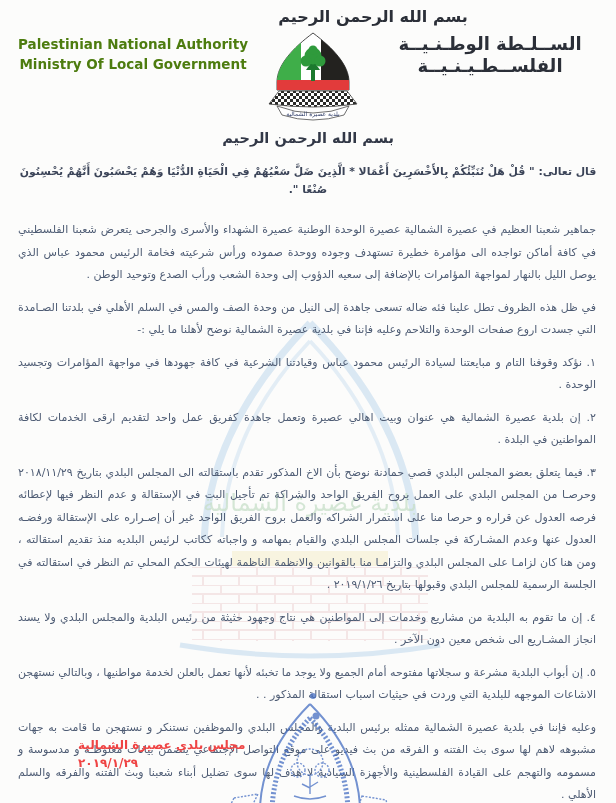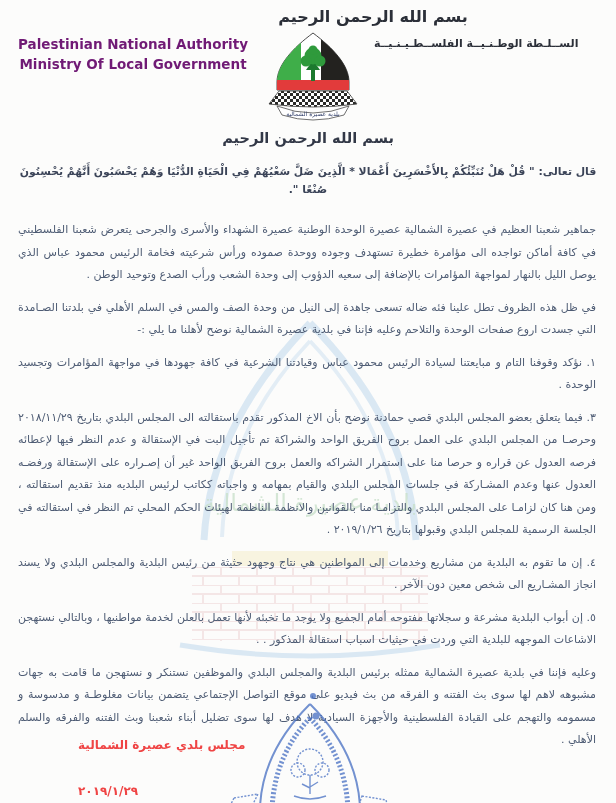--- a/index.html
+++ b/index.html
@@ -20,27 +20,27 @@
     font-size:16px;font-weight:bold;color:#2b2f38;
     direction:rtl;
   }
   .header-row{
     direction:rtl;
     display:flex;align-items:flex-start;justify-content:space-between;
     padding:4px 10px 0 14px;
     height:96px;
   }
   .hdr-ar{
-    width:232px;text-align:left;direction:rtl;
-    font-size:11px;font-weight:bold;color:#2b2f38;line-height:22px;
+    width:232px;text-align:center;direction:rtl;
+    font-size:18px;font-weight:bold;color:#2b2f38;line-height:22px;
     padding-top:3px;
   }
   .hdr-en{
     width:238px;text-align:center;direction:ltr;
-    font-size:13.5px;font-weight:bold;color:#701a75;line-height:20px;
+    font-size:13.5px;font-weight:bold;color:#4d7c0f;line-height:20px;
     padding-top:4px;
   }
   .logo-wrap{width:104px;display:flex;justify-content:center;}
   .bismillah-2{
     text-align:center;direction:rtl;
     font-size:14.5px;font-weight:bold;color:#323847;
     margin-top:4px;
   }
   
   .verse{
@@ -61,21 +61,21 @@
     text-align:justify;
     line-height:22.5px;
     margin:0 0 10px 0;
   }
   
   .signature{
     position:absolute;left:78px;top:738px;width:190px;
     direction:rtl;text-align:left;
     color:#ef4444;font-size:12px;font-weight:bold;z-index:3;
   }
-  .signature .sig-date{margin-top:32px;letter-spacing:2px;font-weight:bold;}
+  .signature .sig-date{margin-top:4px;letter-spacing:2px;font-weight:bold;}
   
   .stamp{position:absolute;left:228px;top:690px;z-index:4;opacity:.85;}
   .watermark{position:absolute;left:140px;top:315px;z-index:1;opacity:.40;pointer-events:none;}
 </style>
 </head>
 <body>
 
 <div class="page">
 
   <svg class="watermark" width="340" height="345" viewBox="0 0 340 345">
@@ -144,20 +144,21 @@
   </div>
 
   <div class="bismillah-2">بسم الله الرحمن الرحيم</div>
 
   <div class="verse">قال تعالى: " قُلْ هَلْ نُنَبِّئُكُمْ بِالأَخْسَرِينَ أَعْمَالا * الَّذِينَ ضَلَّ سَعْيُهُمْ فِي الْحَيَاةِ الدُّنْيَا وَهُمْ يَحْسَبُونَ أَنَّهُمْ يُحْسِنُونَ صُنْعًا ".</div>
 
   <div class="bodytext">
     <div class="para">جماهير شعبنا العظيم في عصيرة الشمالية عصيرة الوحدة الوطنية عصيرة الشهداء والأسرى والجرحى يتعرض شعبنا الفلسطيني في كافة أماكن تواجده الى مؤامرة خطيرة تستهدف وجوده ووحدة صموده ورأس شرعيته فخامة الرئيس محمود عباس الذي يوصل الليل بالنهار لمواجهة المؤامرات بالإضافة إلى سعيه الدؤوب إلى وحدة الشعب ورأب الصدع وتوحيد الوطن .</div>
     <div class="para">في ظل هذه الظروف تطل علينا فئه ضاله تسعى جاهدة إلى النيل من وحدة الصف والمس في السلم الأهلي في بلدتنا الصـامدة التي جسدت اروع صفحات الوحدة والتلاحم وعليه فإننا في بلدية عصيرة الشمالية نوضح لأهلنا ما يلي :-</div>
     <div class="para">١. نؤكد وقوفنا التام و مبايعتنا لسيادة الرئيس محمود عباس وقيادتنا الشرعية في كافة جهودها في مواجهة المؤامرات وتجسيد الوحدة .</div>
+    <div class="para">٢. إن بلدية عصيرة الشمالية هي عنوان وبيت اهالي عصيرة وتعمل جاهدة كفريق عمل واحد لتقديم ارقى الخدمات لكافة المواطنين في البلدة .</div>
     <div class="para">٣. فيما يتعلق بعضو المجلس البلدي قصي حمادنة نوضح بأن الاخ المذكور تقدم باستقالته الى المجلس البلدي بتاريخ ٢٠١٨/١١/٢٩ وحرصـا من المجلس البلدي على العمل بروح الفريق الواحد والشراكة تم تأجيل البت في الإستقالة و عدم النظر فيها لإعطائه فرصه العدول عن قراره و حرصا منا على استمرار الشراكه والعمل بروح الفريق الواحد غير أن إصـراره على الإستقالة ورفضـه العدول عنها وعدم المشـاركة في جلسات المجلس البلدي والقيام بمهامه و واجباته ككاتب لرئيس البلديه منذ تقديم استقالته ، ومن هنا كان لزامـا على المجلس البلدي والتزامـا منا بالقوانين والانظمة الناظمة لهيئات الحكم المحلي تم النظر في استقالته في الجلسة الرسمية للمجلس البلدي وقبولها بتاريخ ٢٠١٩/١/٢٦ .</div>
     <div class="para">٤. إن ما تقوم به البلدية من مشاريع وخدمات إلى المواطنين هي نتاج وجهود حثيثة من رئيس البلدية والمجلس البلدي ولا يسند انجاز المشـاريع الى شخص معين دون الآخر .</div>
     <div class="para">٥. إن أبواب البلدية مشرعة و سجلاتها مفتوحه أمام الجميع ولا يوجد ما تخبئه لأنها تعمل بالعلن لخدمة مواطنيها ، وبالتالي نستهجن الاشاعات الموجهه للبلدية التي وردت في حيثيات اسباب استقالة المذكور . .</div>
     <div class="para">وعليه فإننا في بلدية عصيرة الشمالية ممثله برئيس البلدية والمجلس البلدي والموظفين نستنكر و نستهجن ما قامت به جهات مشبوهه لاهم لها سوى بث الفتنه و الفرقه من بث فيديو على موقع التواصل الإجتماعي يتضمن بيانات مغلوطـة و مدسوسة و مسمومه والتهجم على القيادة الفلسطينية والأجهزة السيادية لا هدف لها سوى تضليل أبناء شعبنا وبث الفتنه والفرقه والسلم الأهلي .</div>
 
   </div>
 
   <div class="signature">
     <div class="sig-name">مجلس بلدي عصيرة الشمالية</div>
     <div class="sig-date">٢٠١٩/١/٢٩</div>

